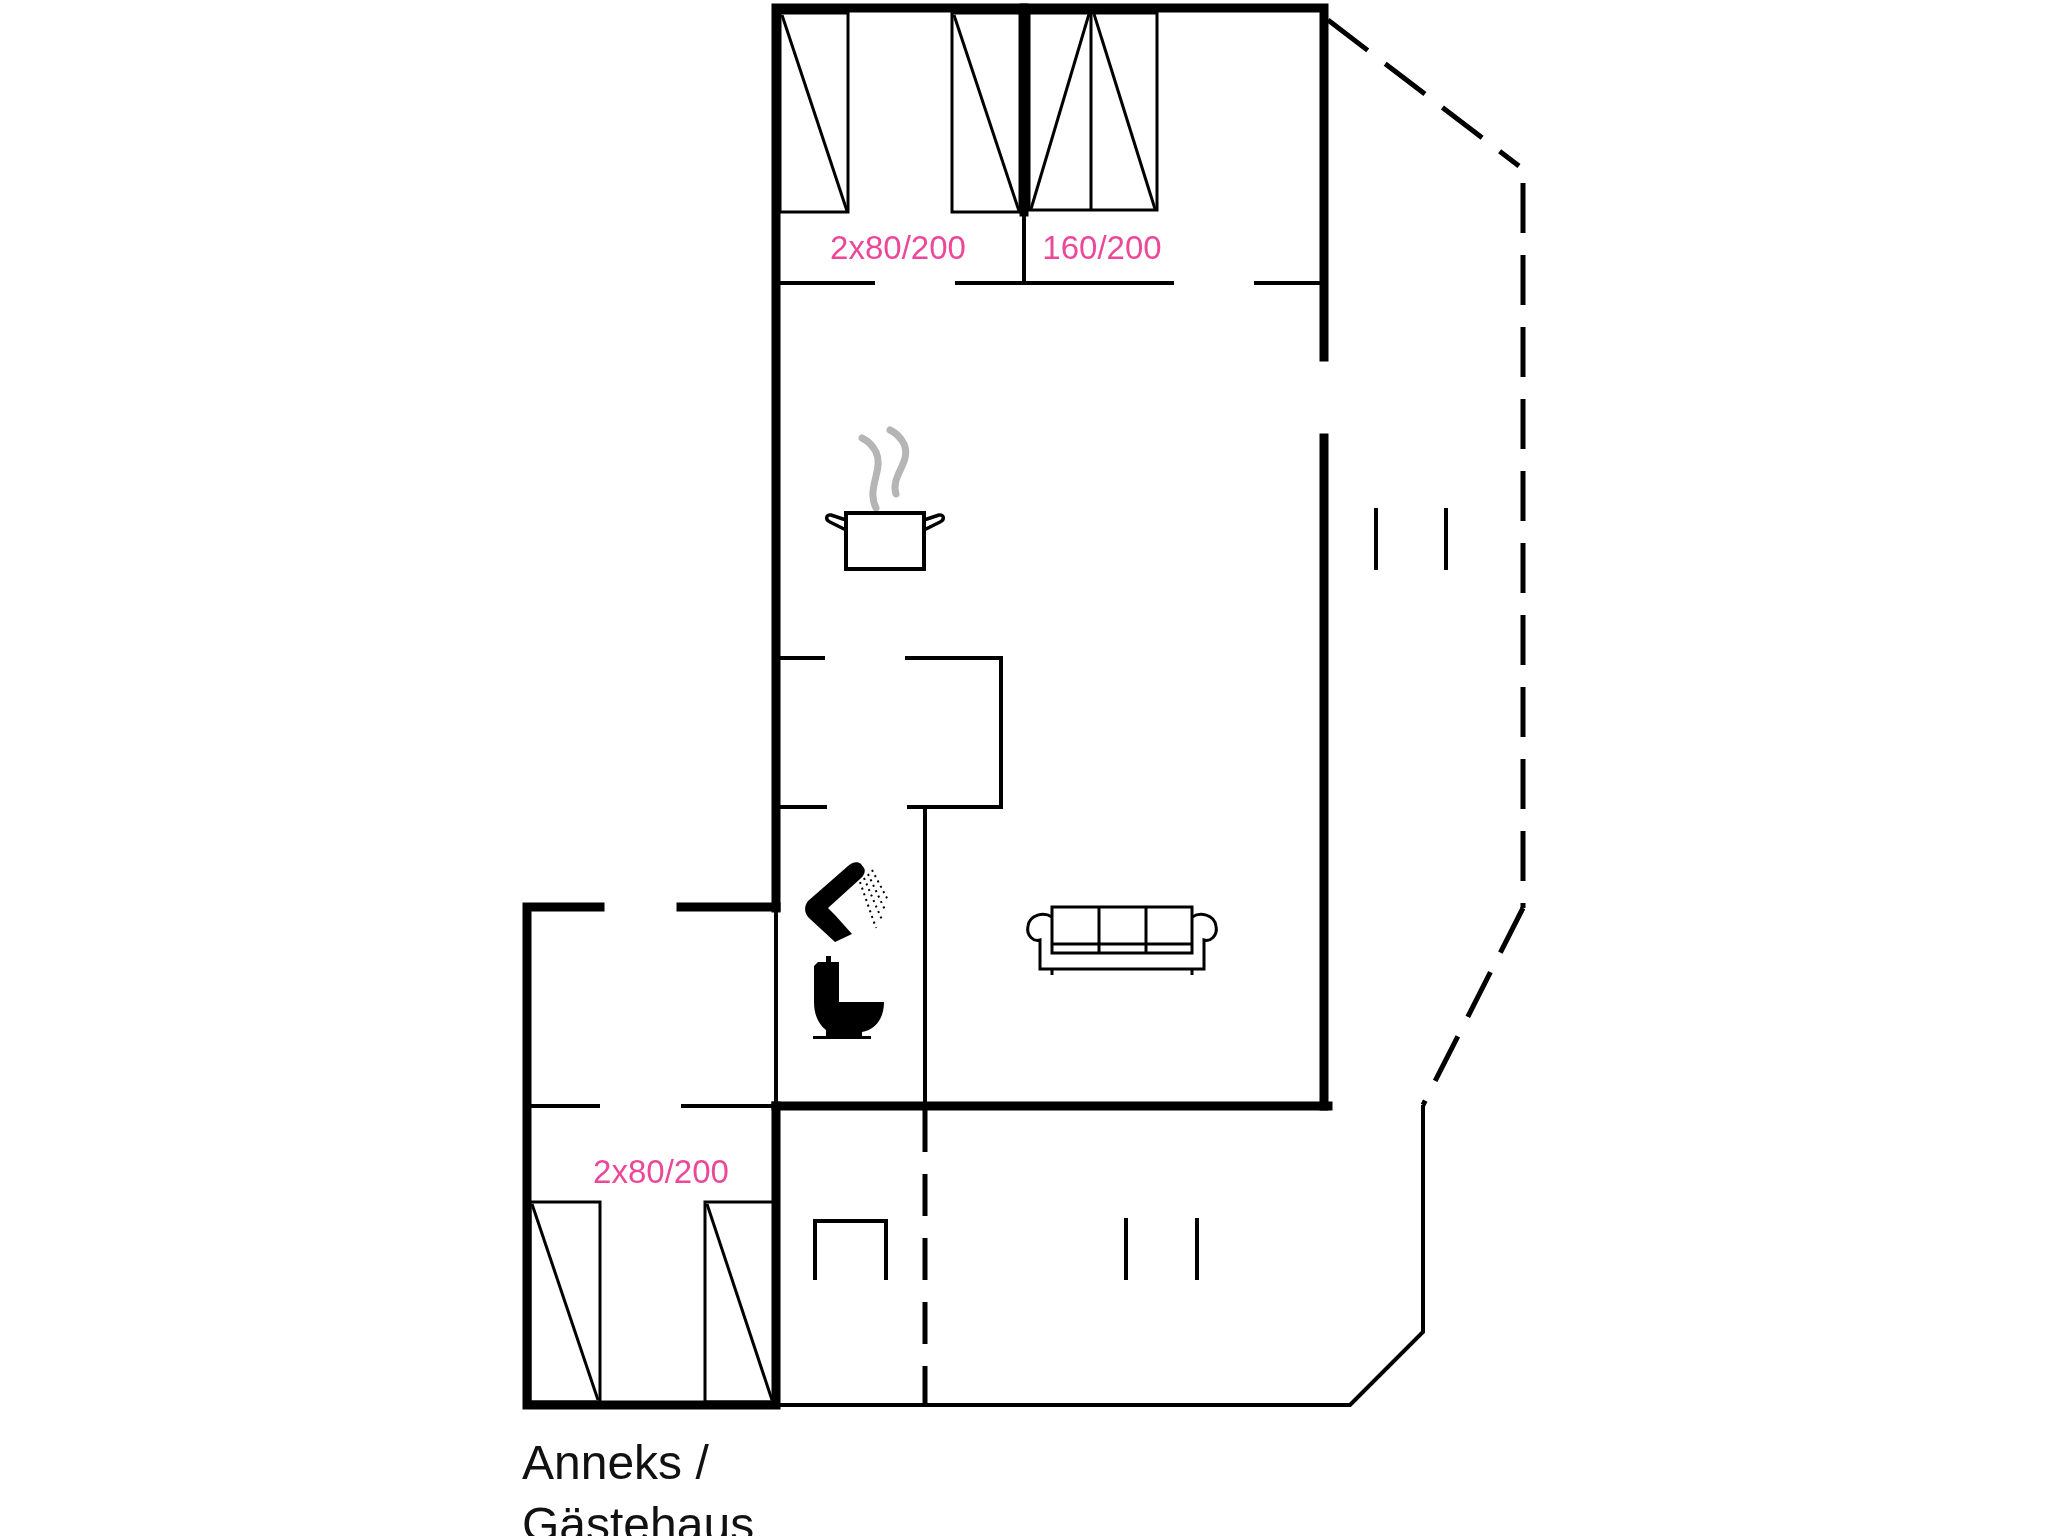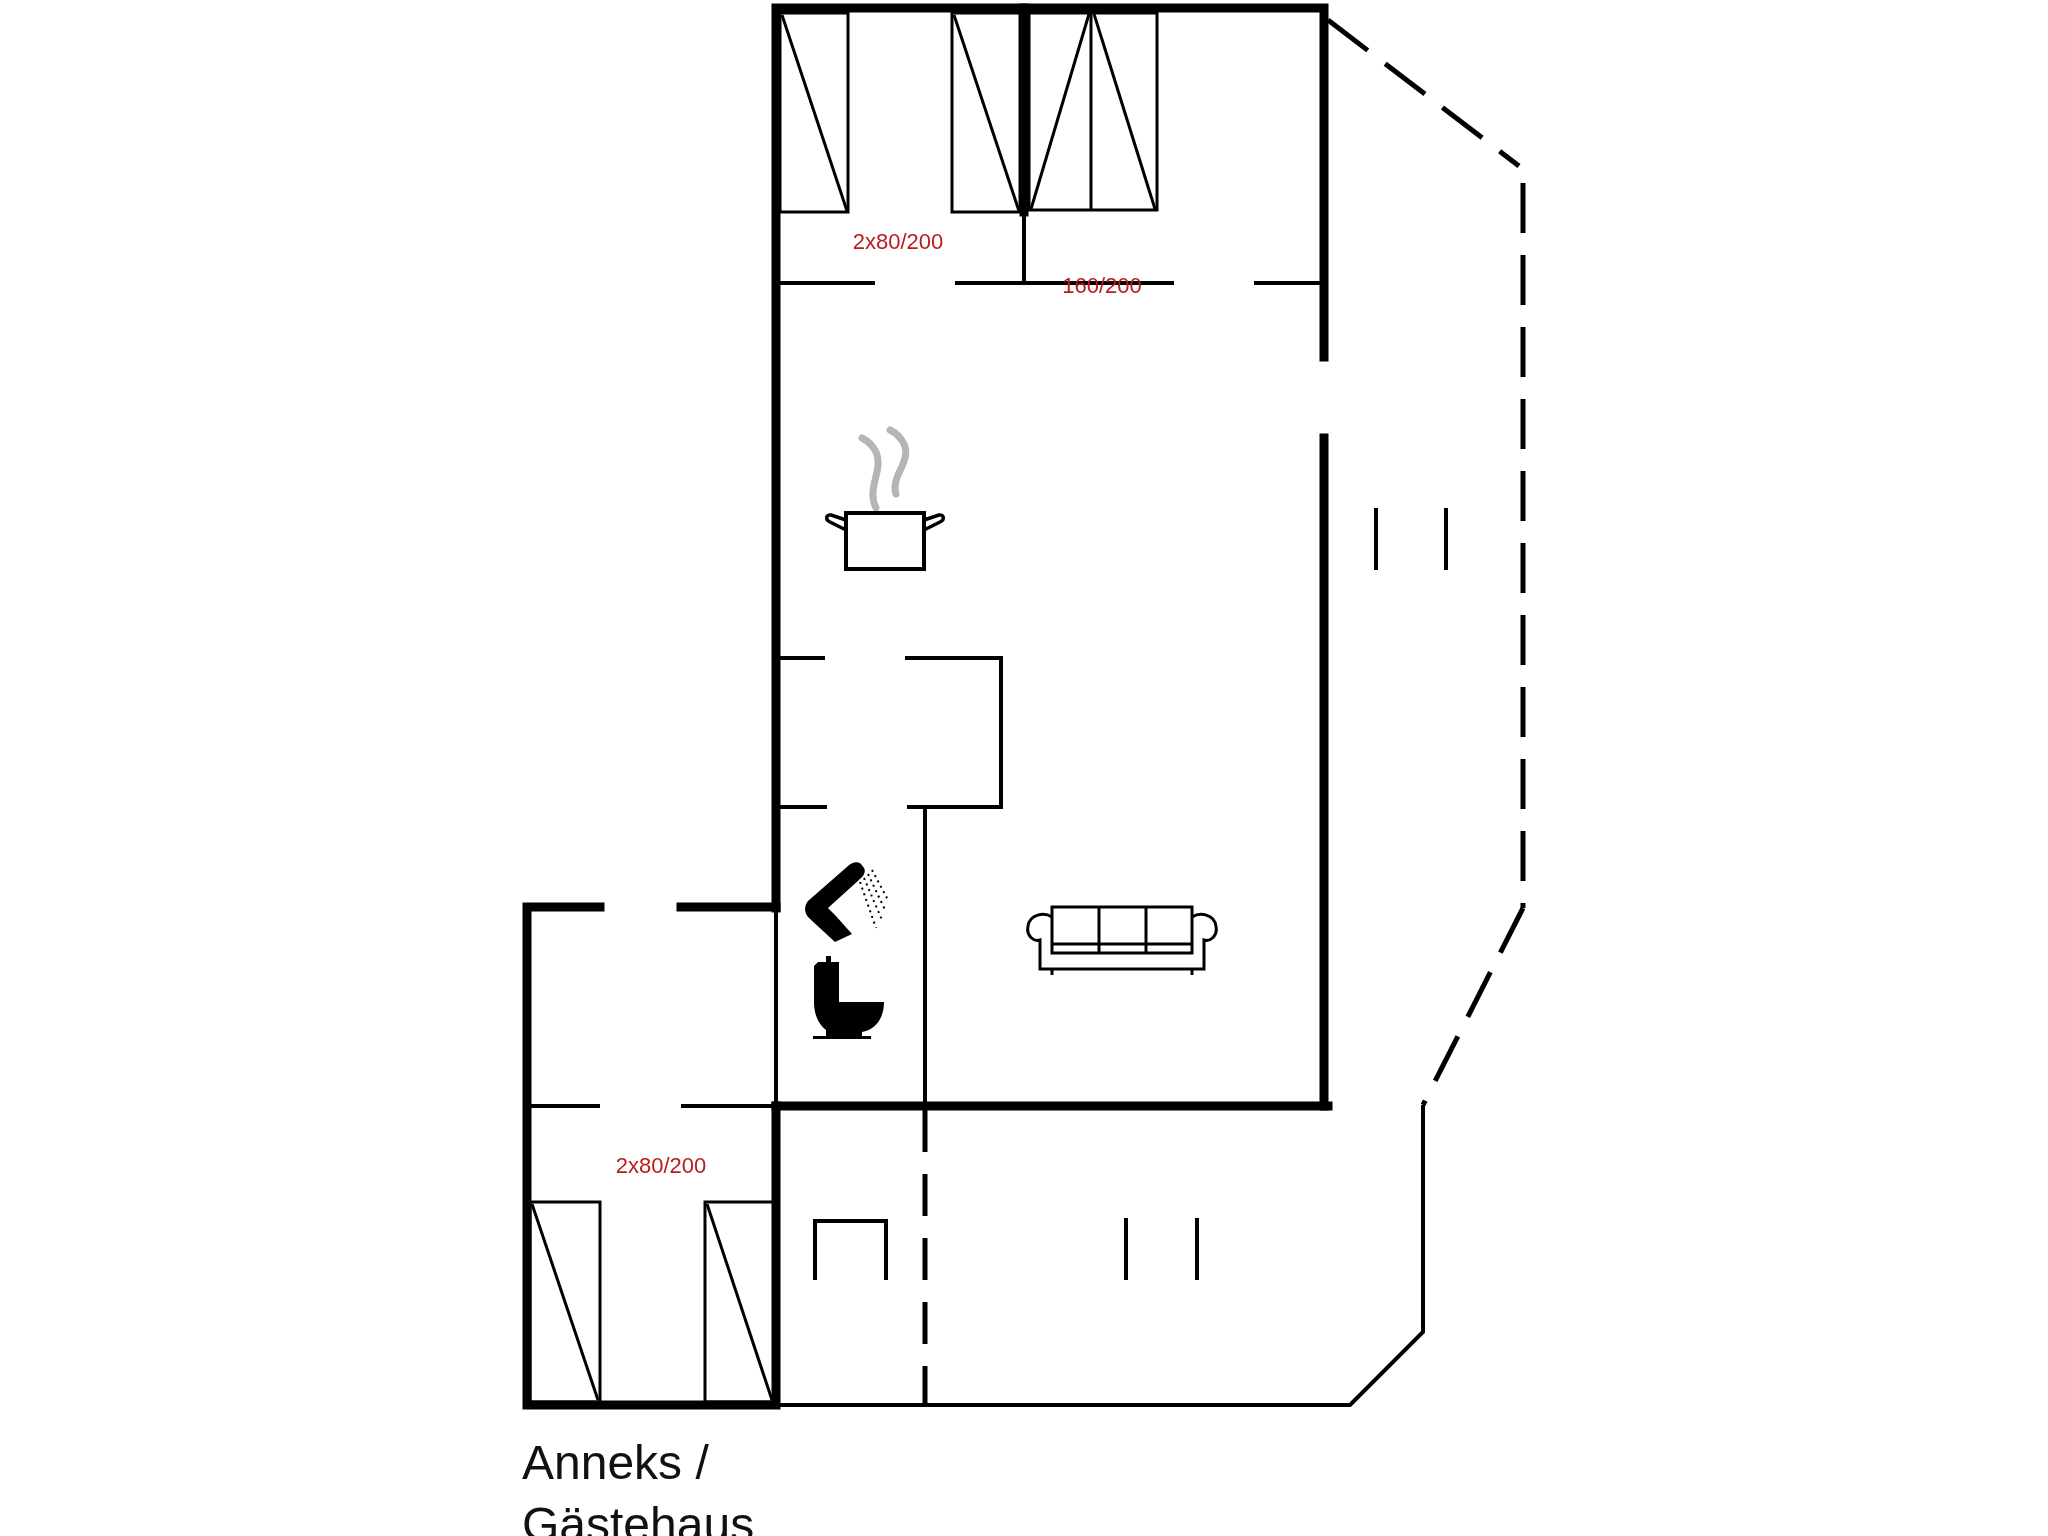--- a/index.html
+++ b/index.html
@@ -4,21 +4,21 @@
 <style>
   html, body { margin: 0; padding: 0; background: #ffffff; }
   body { width: 2048px; height: 1536px; position: relative; overflow: hidden; font-family: "Liberation Sans", sans-serif; }
   #plan { position: absolute; left: 0; top: 0; width: 2048px; height: 1536px; }
   .wall-thick { stroke: #000; stroke-width: 9; fill: none; stroke-linecap: square; }
   .wall-thin { stroke: #000; stroke-width: 4; fill: none; stroke-linecap: butt; }
   .furn { stroke: #000; stroke-width: 3; fill: none; }
   .dash { stroke: #000; stroke-width: 5; fill: none; stroke-dasharray: 50 22; }
   .solid-outline { stroke: #000; stroke-width: 4; fill: none; }
   .mark { stroke: #000; stroke-width: 4; fill: none; }
-  .bed-label { position: absolute; font-size: 22px; color: #b91c1c; white-space: nowrap; transform: translateX(-50%); line-height: 1; }
+  .bed-label { position: absolute; font-size: 33px; color: #ec4899; white-space: nowrap; transform: translateX(-50%); line-height: 1; }
   .bld-label { position: absolute; font-size: 48px; color: #111; white-space: nowrap; line-height: 1.3; }
 </style>
 </head>
 <body>
 
 <svg id="plan" viewBox="0 0 2048 1536" xmlns="http://www.w3.org/2000/svg">
 
   <g>
     <line class="dash" x1="1328" y1="20" x2="1519" y2="166"></line>
     <line class="dash" x1="1523" y1="183" x2="1523" y2="908"></line>
@@ -118,19 +118,19 @@
     <line x1="1052" y1="944" x2="1192" y2="944"></line>
     <line x1="1099" y1="907" x2="1099" y2="953"></line>
     <line x1="1146" y1="907" x2="1146" y2="953"></line>
     <path d="M1052,917 C1044,912 1030,914 1028,926 C1026,936 1034,942 1040,940 L1040,969 L1204,969 L1204,940 C1210,942 1218,936 1216,926 C1214,914 1200,912 1192,917"></path>
     <line x1="1052" y1="969" x2="1052" y2="975"></line>
     <line x1="1192" y1="969" x2="1192" y2="975"></line>
   </g>
 </svg>
 
 <div class="bed-label" style="left:898px; top:231px;">2x80/200</div>
-<div class="bed-label" style="left:1102px; top:231px;margin-top:44px;">160/200</div>
+<div class="bed-label" style="left:1102px; top:231px;">160/200</div>
 <div class="bed-label" style="left:661px; top:1155px;">2x80/200</div>
 
 <div class="bld-label" style="left:522px; top:1432px;">
   <div>Anneks /</div>
   <div>Gästehaus</div>
 </div>
 
 </body></html>

